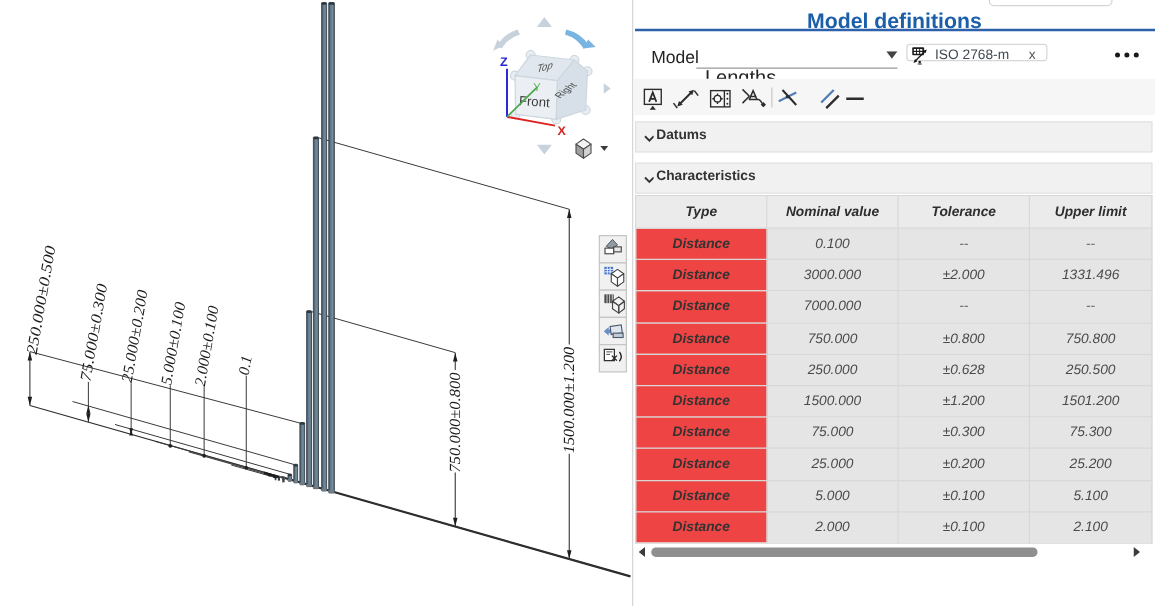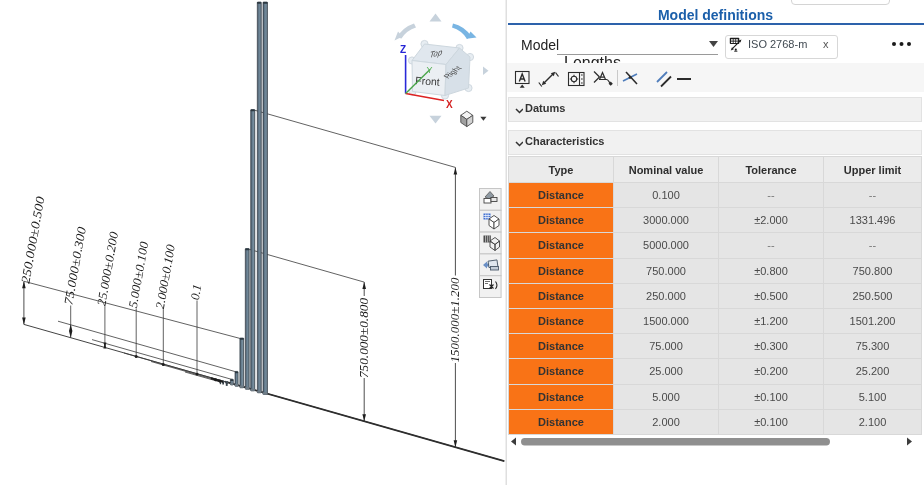--- a/index.html
+++ b/index.html
@@ -7,21 +7,21 @@
        font-family:"Liberation Sans",sans-serif;position:relative;}
   #draw{position:absolute;left:0;top:0;width:507px;height:485px;}
   #panel{position:absolute;left:507px;top:0;width:417px;height:485px;background:#fff;}
   .abs{position:absolute;}
   .band{position:absolute;left:1px;width:414px;height:25px;background:#f1f1f1;
         border:1px solid #e2e2e2;box-sizing:border-box;}
   .bandtxt{position:absolute;left:16px;top:4px;font-size:11px;font-weight:bold;color:#333;}
   .chev{position:absolute;left:6px;top:9px;width:8px;height:8px;}
   #tbl td{border:1px solid #d8d8d8;text-align:center;font-size:11px;padding:0;}
   #tbl .th{font-weight:bold;color:#2e2e2e;}
-  #tbl .tc{background:#f97316;font-weight:bold;color:#333;}
+  #tbl .tc{background:#ef4444;font-weight:bold;color:#333;}
   #tbl .tv{background:#e5e5e5;color:#4a4a4a;}
 
 </style>
 </head>
 <body>
 <div id="draw">
     <svg width="507" height="485" viewBox="0 0 507 485" style="position:absolute;left:0;top:0;">
 <line x1="23.9" y1="324.4" x2="504.3" y2="461.1" stroke="#2e2e2e" stroke-width="0.9"></line>
 <line x1="225.0" y1="381.6" x2="504.3" y2="461.1" stroke="#2e2e2e" stroke-width="1.7"></line>
 <line x1="24.0" y1="281.3" x2="241.0" y2="338.7" stroke="#3a3a3a" stroke-width="0.8"></line>
@@ -192,32 +192,32 @@
         </g>
 
 </g>
 <line x1="506.2" y1="0" x2="506.2" y2="485" stroke="#d7d7d7" stroke-width="1.2"></line>
 </svg>
   </div>
 <div id="panel">
 
   <div class="abs" style="left:284px;top:-8px;width:97px;height:11px;border:1px solid #d4d4d4;border-radius:4px;background:#fff;"></div>
 
-  <div class="abs" style="left:0;top:7px;width:417px;text-align:center;font-size:14px;font-weight:bold;color:#1b5faa;">Model definitions</div>
+  <div class="abs" style="left:0;top:7px;width:417px;text-align:center;font-size:17px;font-weight:bold;color:#1b5faa;">Model definitions</div>
   <div class="abs" style="left:1px;top:22.5px;width:416px;height:2px;background:#2d62ab;"></div>
 
   <div class="abs" style="left:14px;top:37px;font-size:14px;color:#222;">Model</div>
   <div class="abs" style="left:50px;top:30px;width:161px;height:24px;border-bottom:1px solid #9a9a9a;">
     <div class="abs" style="left:7px;top:24px;font-size:16px;color:#222;">Lengths</div>
     <svg class="abs" style="left:152px;top:11px;" width="10" height="8">
         <polygon points="0,0 9,0 4.5,6" fill="#444"></polygon>
       </svg>
   </div>
 
-  <div class="abs" style="left:218px;top:35px;width:113px;height:24px;border:1px solid #d7d7d7;border-radius:3px;background:#fff;box-sizing:border-box;">
+  <div class="abs" style="left:218px;top:35px;width:113px;height:14px;border:1px solid #d7d7d7;border-radius:3px;background:#fff;box-sizing:border-box;">
     <svg class="abs" style="left:3px;top:1px;" width="15" height="15" viewBox="0 0 19 19">
       <rect x="1" y="1" width="12" height="8" rx="1" fill="#1c1c1c"></rect>
       <rect x="2.6" y="2.8" width="2.2" height="1.8" fill="#fff"></rect>
         <rect x="5.8" y="2.8" width="2.2" height="1.8" fill="#fff"></rect>
         <rect x="9" y="2.8" width="2.2" height="1.8" fill="#fff"></rect>
       <rect x="2.6" y="5.8" width="2.2" height="1.8" fill="#fff"></rect>
         <rect x="5.8" y="5.8" width="2.2" height="1.8" fill="#fff"></rect>
         <rect x="9" y="5.8" width="2.2" height="1.8" fill="#fff"></rect>
       <line x1="4" y1="15" x2="14" y2="5" stroke="#1c1c1c" stroke-width="1.4"></line>
       <polygon points="2.2,17 6.2,15.4 3.8,13 " fill="#1c1c1c"></polygon>
@@ -292,21 +292,21 @@
       </svg>
   </div>
 
   <div class="band" style="top:130px;">
     <span class="bandtxt">Characteristics</span>
     <svg class="chev" width="9" height="8">
         <polyline points="1,2 4.5,5.5 8,2" stroke="#333" stroke-width="1.5" fill="none"></polyline>
       </svg>
   </div>
 
-  <div id="tbl" class="abs" style="left:1px;top:156px;width:413px;">
+  <div id="tbl" class="abs" style="left:1px;top:156px;width:413px;font-style:italic;">
       <table style="border-collapse:collapse;width:413px;table-layout:fixed;font-family:'Liberation Sans',sans-serif;">
 <colgroup>
           <col style="width:105px">
           <col style="width:105px">
           <col style="width:105px">
           <col style="width:98px">
         </colgroup>
 <tbody>
           <tr style="height:26px;background:#ebebeb;">
             <td class="th">Type</td>
@@ -321,34 +321,34 @@
             <td class="tv" style="color:#777;">--</td>
           </tr>
 <tr style="height:25.2px;">
             <td class="tc">Distance</td>
             <td class="tv">3000.000</td>
             <td class="tv">±2.000</td>
             <td class="tv">1331.496</td>
           </tr>
 <tr style="height:25.2px;">
             <td class="tc">Distance</td>
-            <td class="tv">5000.000</td>
+            <td class="tv">7000.000</td>
             <td class="tv" style="color:#777;">--</td>
             <td class="tv" style="color:#777;">--</td>
           </tr>
 <tr style="height:25.2px;">
             <td class="tc">Distance</td>
             <td class="tv">750.000</td>
             <td class="tv">±0.800</td>
             <td class="tv">750.800</td>
           </tr>
 <tr style="height:25.2px;">
             <td class="tc">Distance</td>
             <td class="tv">250.000</td>
-            <td class="tv">±0.500</td>
+            <td class="tv">±0.628</td>
             <td class="tv">250.500</td>
           </tr>
 <tr style="height:25.2px;">
             <td class="tc">Distance</td>
             <td class="tv">1500.000</td>
             <td class="tv">±1.200</td>
             <td class="tv">1501.200</td>
           </tr>
 <tr style="height:25.2px;">
             <td class="tc">Distance</td>

